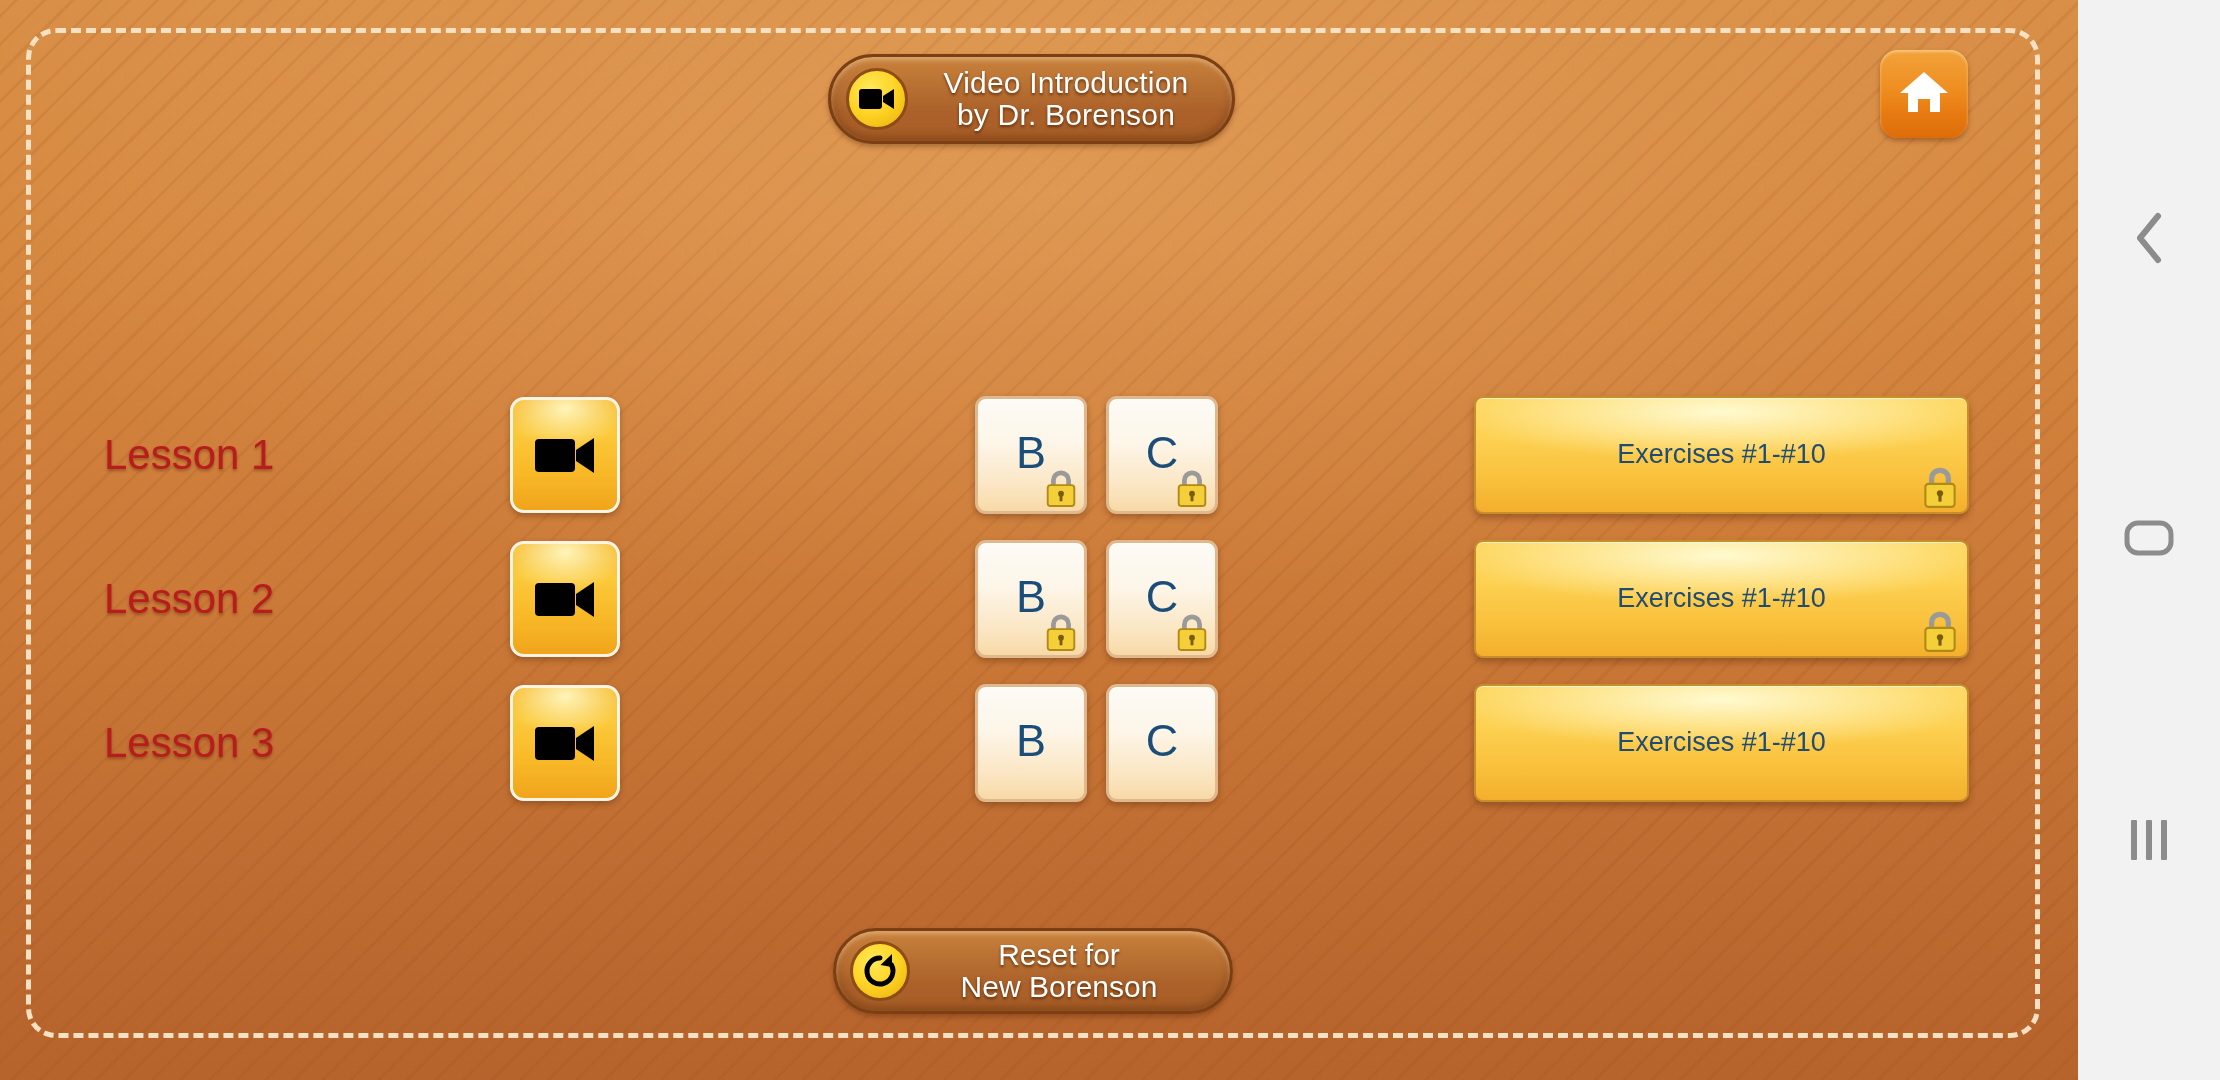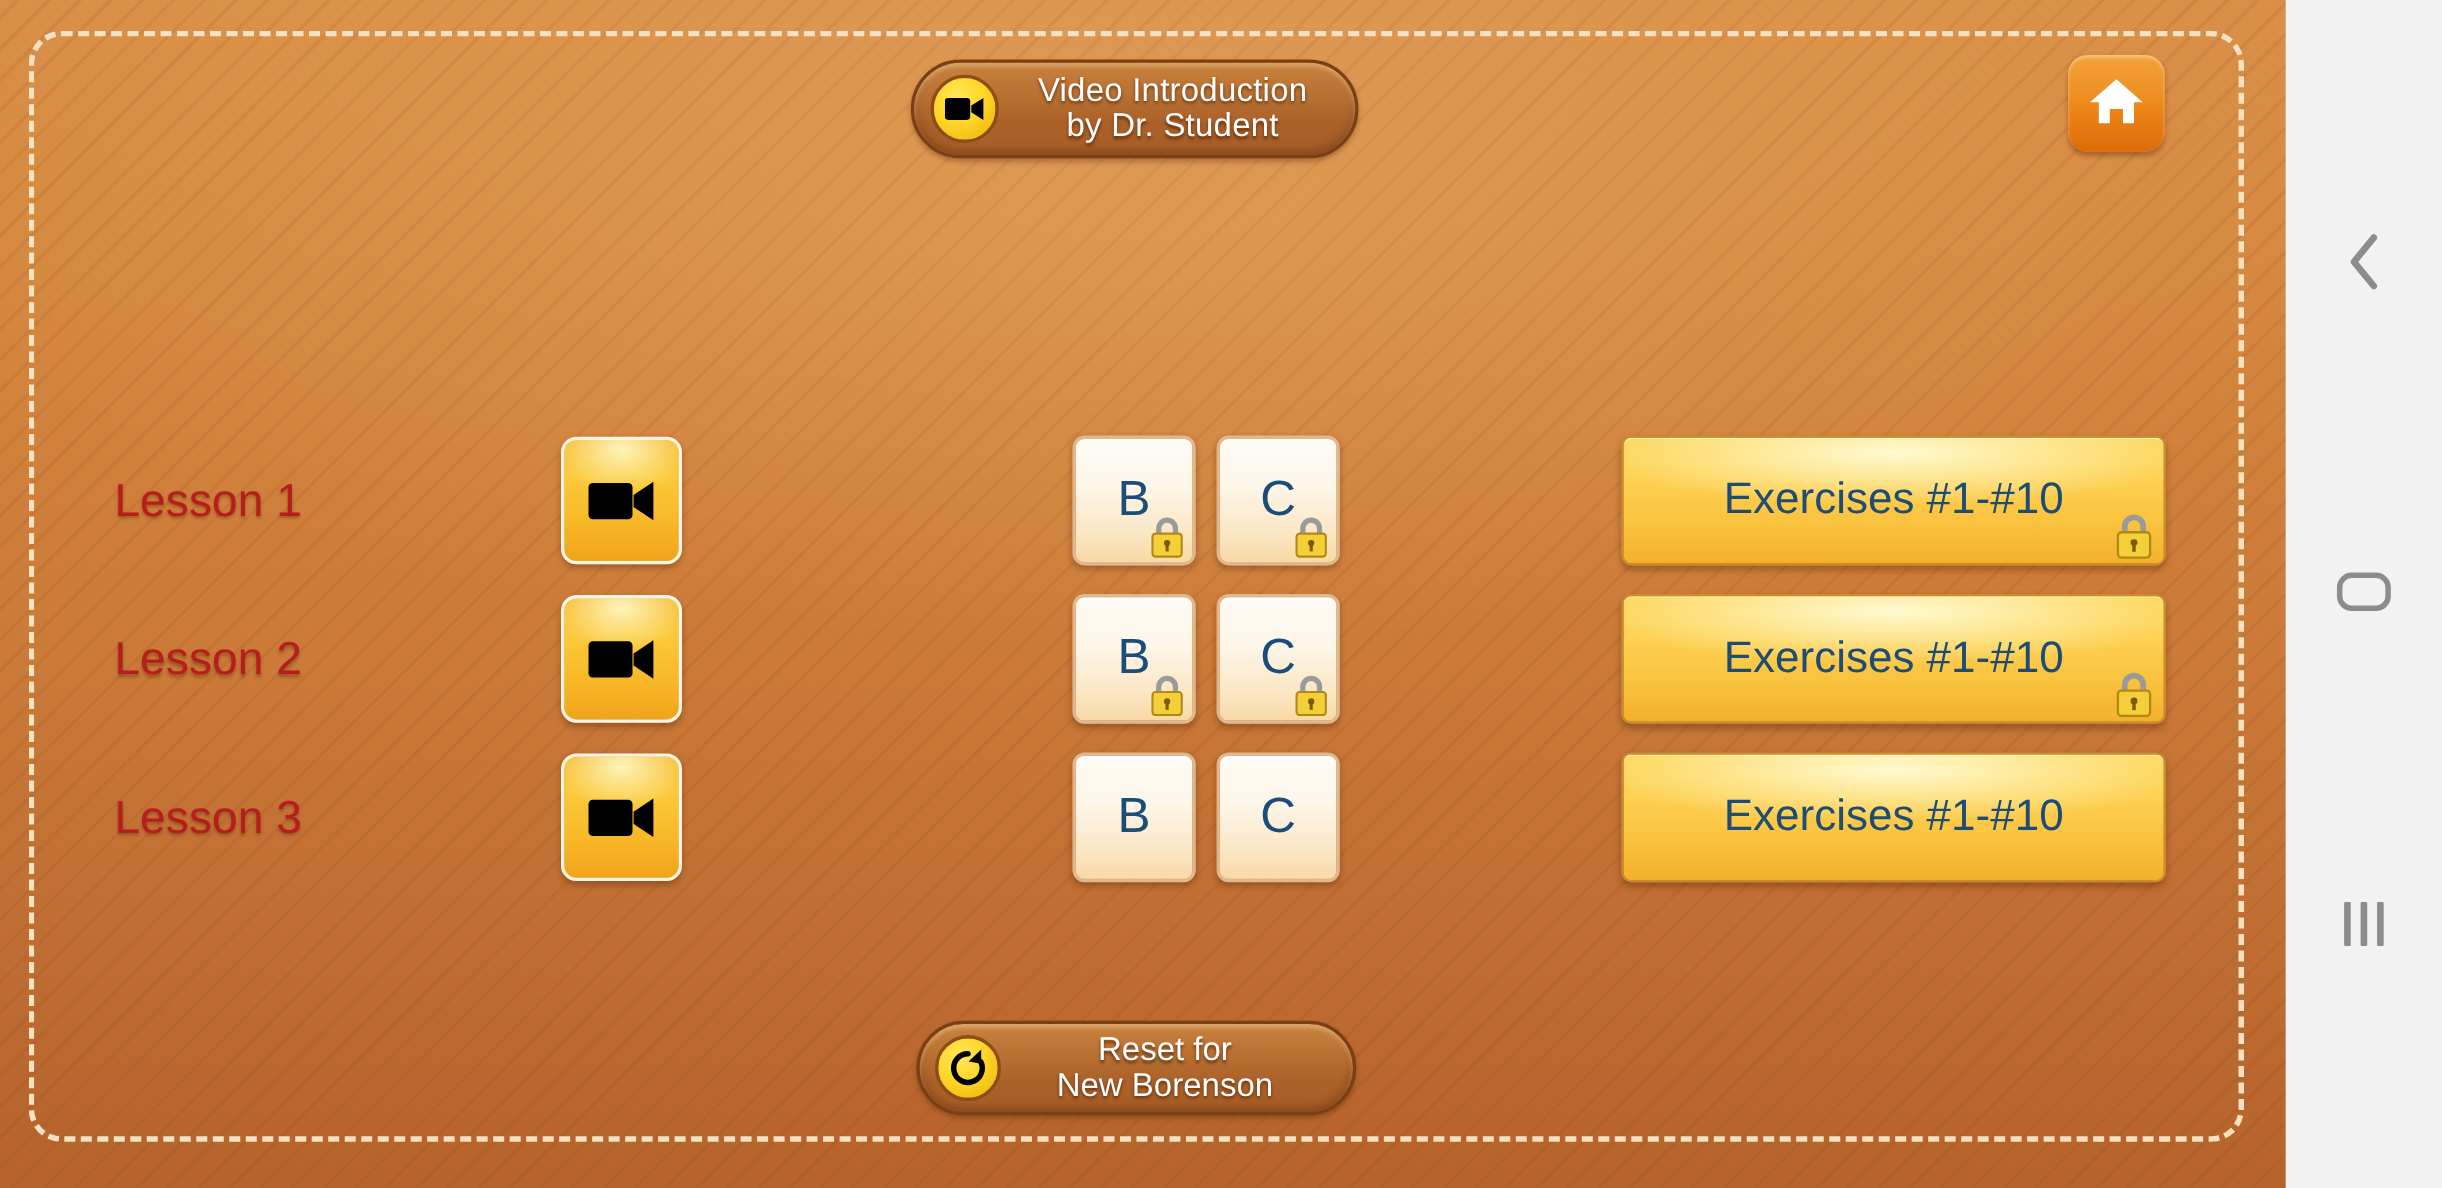--- a/index.html
+++ b/index.html
@@ -145,21 +145,21 @@
     width: 495px; height: 118px; border-radius: 9px;
     background:
       radial-gradient(ellipse 80% 60% at 50% 12%, rgba(255,252,215,0.95) 0%, rgba(255,245,180,0.0) 70%),
       linear-gradient(to bottom, #fdd558 0%, #fdd152 34%, #f9c03c 72%, #f4b02c 100%);
     border: 2px solid #c98e2c;
     box-shadow: 0 4px 7px rgba(90,40,10,0.4), inset 0 1px 0 rgba(255,255,255,0.6);
     cursor: pointer;
   }
   .exercise-btn .etext {
     position: absolute; left: 0; right: 0; top: 50%; transform: translateY(-52%);
-    text-align: center; color: #1f4c72; font-size: 40px; white-space: nowrap;
+    text-align: center; color: #1f4c72; font-size: 27px; white-space: nowrap;
   }
 
   
   .lock {
     position: absolute; right: 6px; bottom: 2px;
     width: 42px; height: 46px;
   }
   .lock.small { width: 38px; height: 42px; right: 4px; bottom: 2px; }
 
   
@@ -220,21 +220,21 @@
 
     <div class="video-intro-btn">
       <span class="vi-icon">
         <svg width="36" height="24" viewBox="0 0 36 24">
           <rect x="0" y="2" width="23" height="20" rx="3" fill="#000000"></rect>
           <path d="M24 9 L35 2 L35 22 L24 15 Z" fill="#000000"></path>
         </svg>
       </span>
       <span class="vi-text">
         <span>Video Introduction</span><br>
-        <span>by Dr. Student</span>
+        <span>by Dr. Borenson</span>
       </span>
     </div>
 
     <div class="home-btn">
       <span>
         <svg width="52" height="48" viewBox="0 0 52 48">
           <path d="M26 4 L50 25 L42 25 L42 44 L32 44 L32 31 L20 31 L20 44 L10 44 L10 25 L2 25 Z" fill="#ffffff"></path>
         </svg>
       </span>
     </div>

